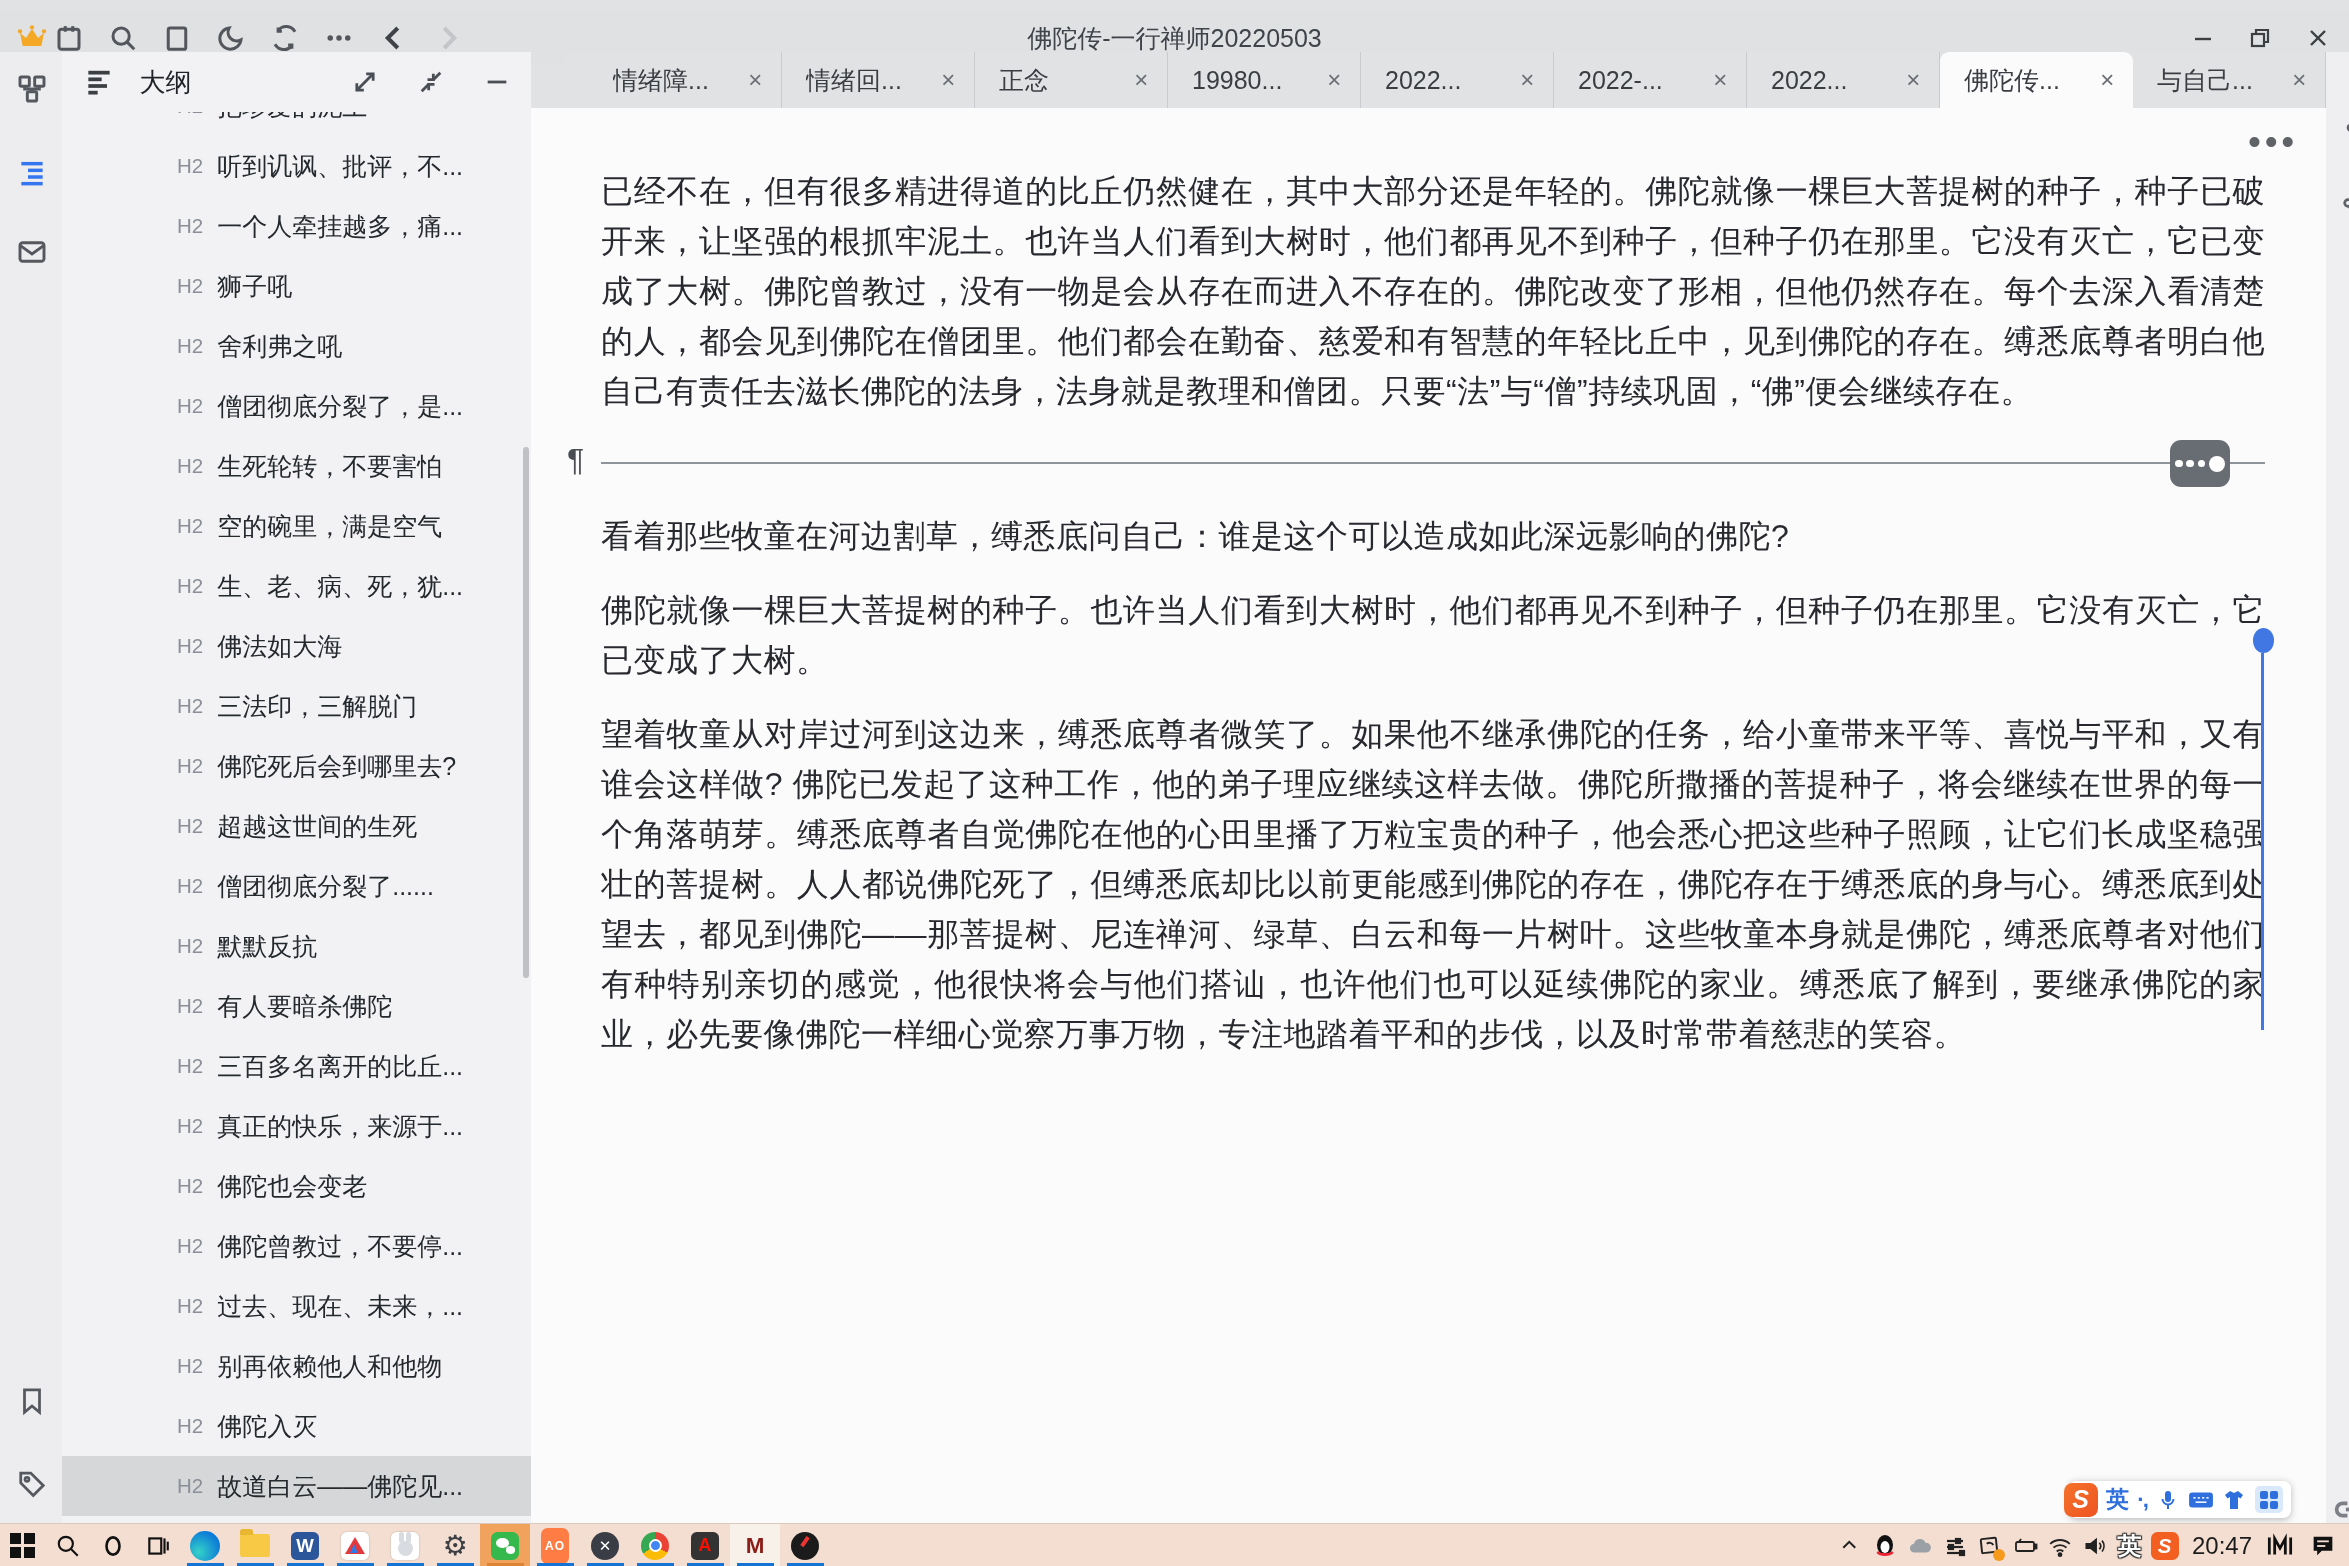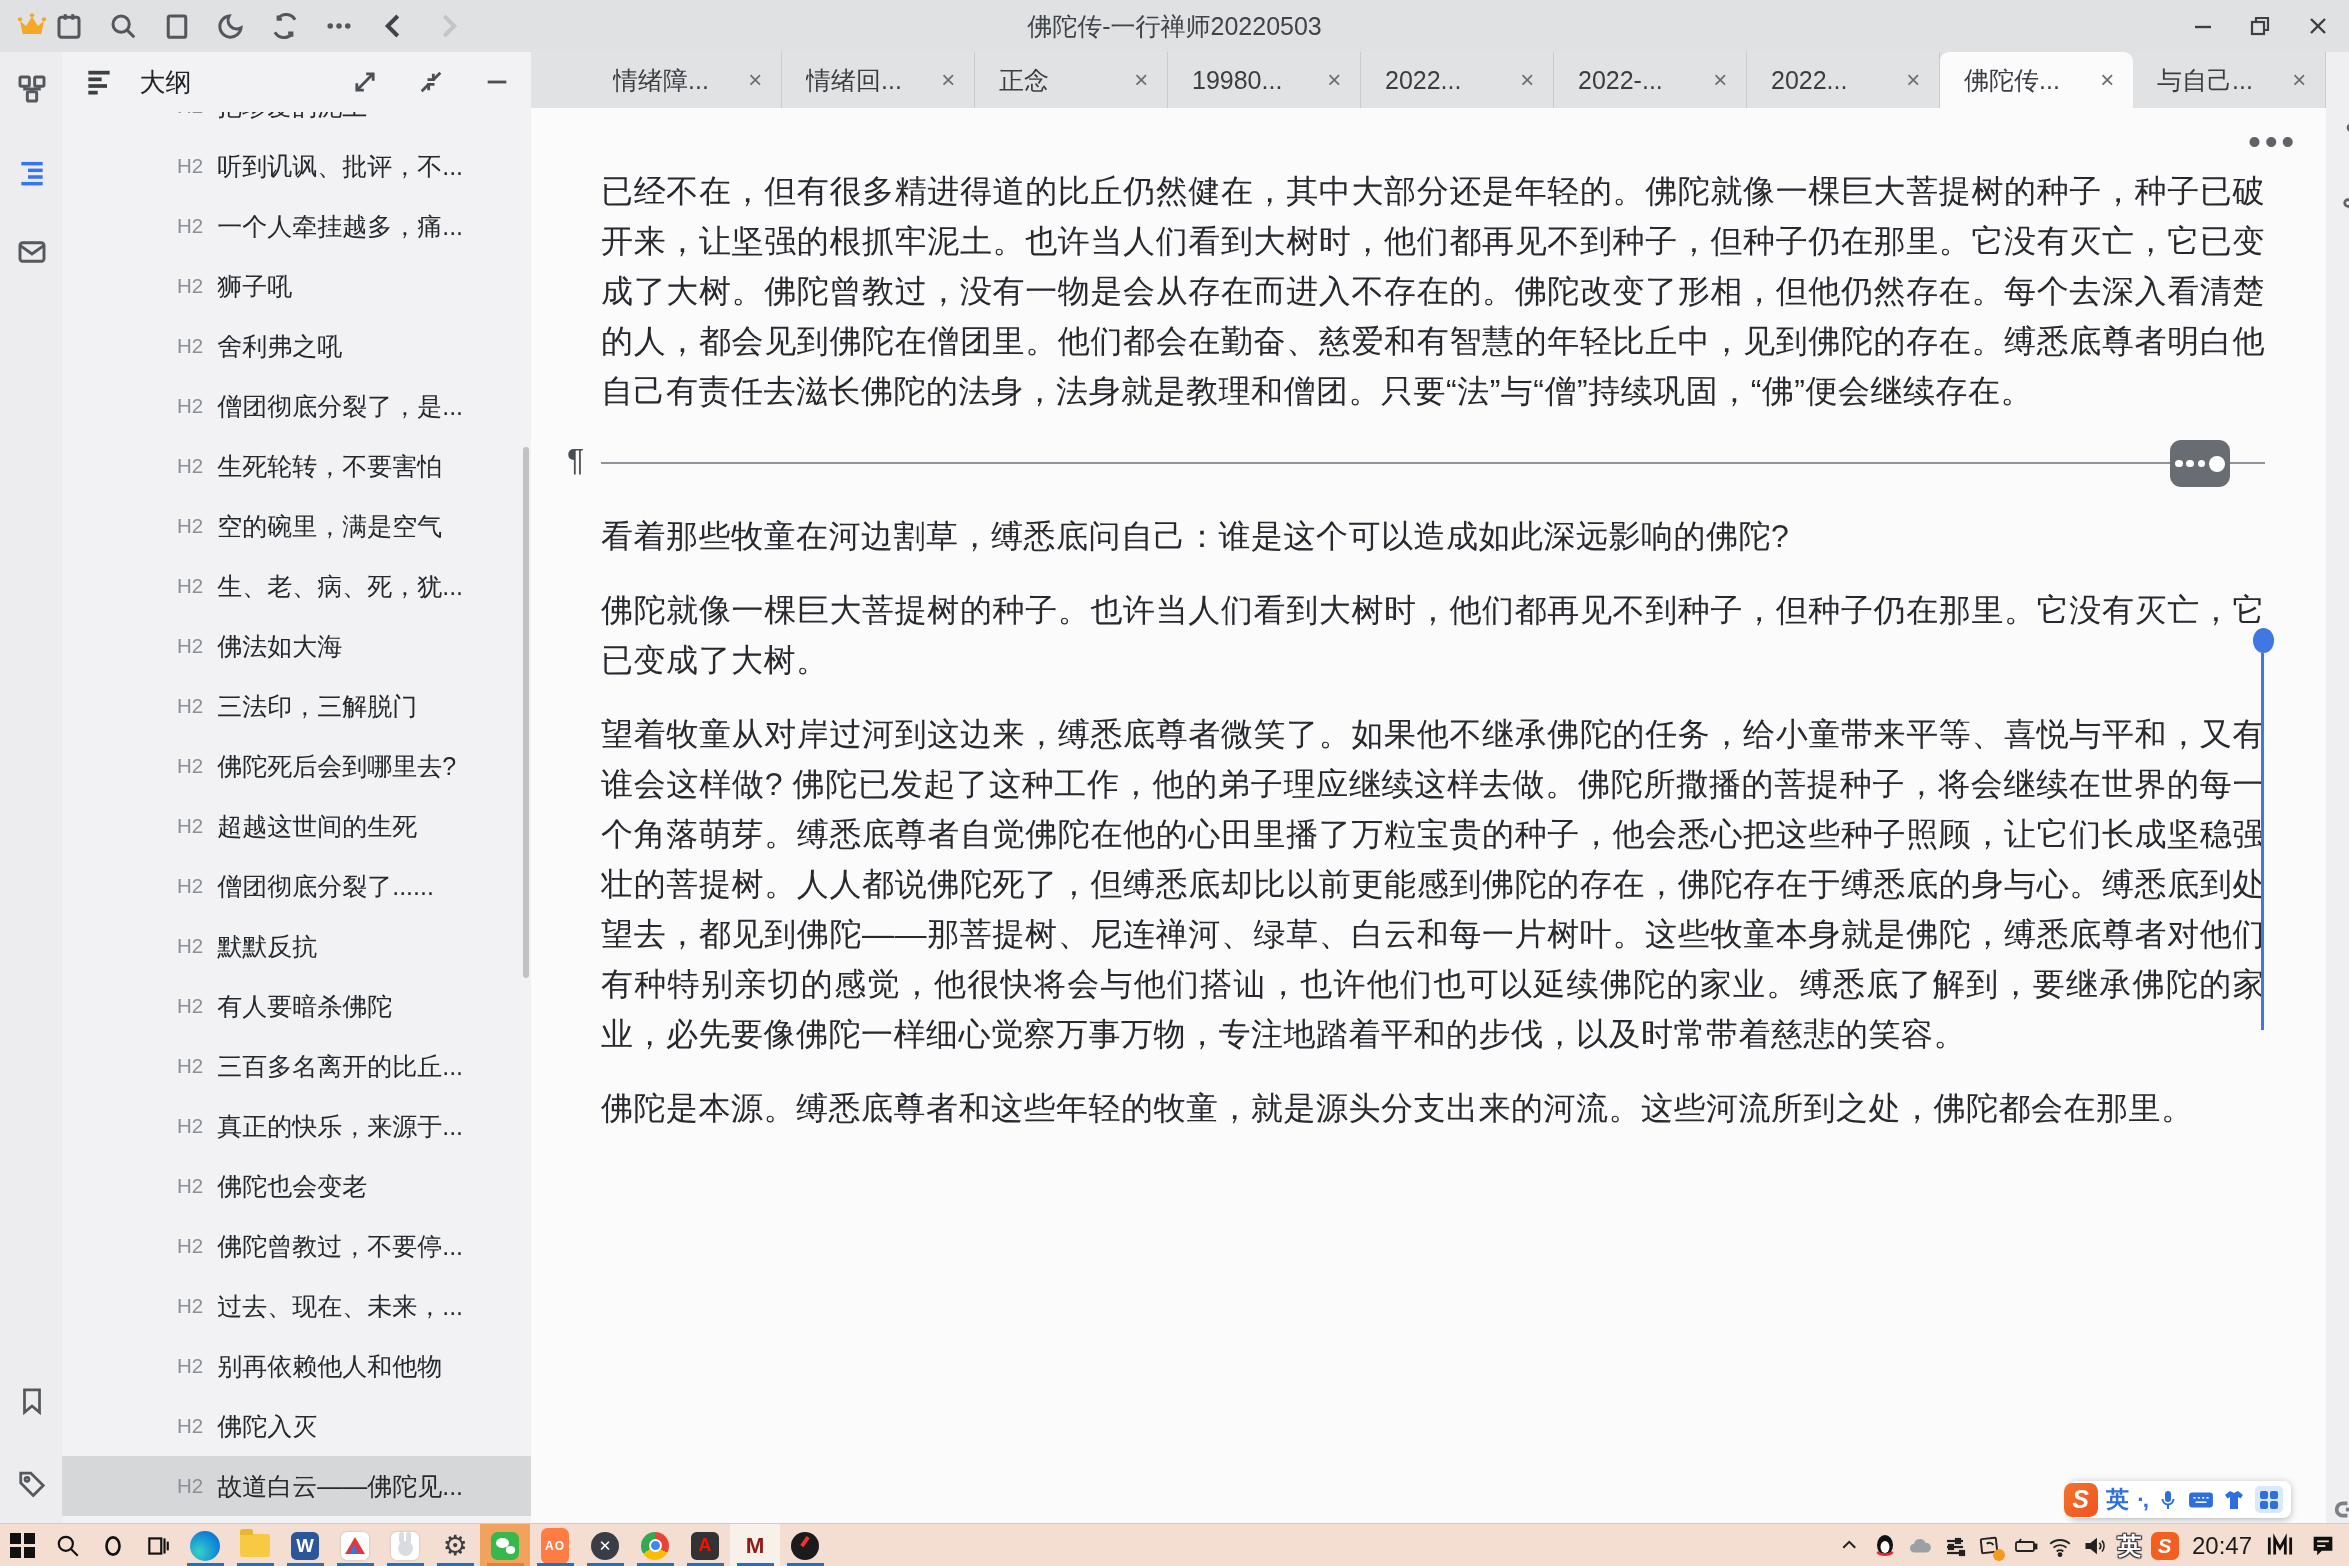--- a/index.html
+++ b/index.html
@@ -1,21 +1,21 @@
 <!DOCTYPE html>
 <html style="font-size:15px"><head>
 <meta charset="utf-8">
 <style>
   * { margin:0; padding:0; box-sizing:border-box; }
   html,body { width:2349px; height:1566px; }
   body { font-family:"Liberation Sans","DejaVu Sans",sans-serif; color:#24272c; }
   .screen { position:relative; width:2349px; height:1566px; background:#e1e2e4; overflow:hidden; }
 
   
-  .titlebar { position:absolute; left:0; top:0; width:2349px; height:52px; background:#e0e1e3; }
+  .titlebar { position:absolute; left:0; top:12px; width:2349px; height:52px; background:#e0e1e3; }
   .titlebar .crown { position:absolute; left:15px; top:10.3px; }
   .tb-icons { position:absolute; left:47px; top:0; height:52px; display:flex; align-items:center; gap:11.2px; }
   .tb-btn { width:43px; height:43px; display:flex; align-items:center; justify-content:center; color:#53565c; }
   .tb-btn.disabled { color:#c3c5c9; }
   .win-title { position:absolute; left:0; right:0; top:0; height:52px; line-height:52px; text-align:center; font-size:25px; color:#3f434a; }
   .win-ctrls { position:absolute; right:13px; top:0; height:52px; display:flex; align-items:center; gap:20.5px; }
   .win-ctrl { width:37px; height:37px; display:flex; align-items:center; justify-content:center; color:#3c4043; }
 
   
   .bodyrow { position:absolute; top:52px; left:0; width:2349px; height:1471px; display:flex; }
@@ -452,21 +452,20 @@
             <div class="div-pill">
               <span class="d"></span>
                 <span class="d"></span>
                 <span class="d"></span>
                 <span class="D"></span>
             </div>
           </div>
           <p>看着那些牧童在河边割草，缚悉底问自己：谁是这个可以造成如此深远影响的佛陀?</p>
           <p>佛陀就像一棵巨大菩提树的种子。也许当人们看到大树时，他们都再见不到种子，但种子仍在那里。它没有灭亡，它已变成了大树。</p>
           <p>望着牧童从对岸过河到这边来，缚悉底尊者微笑了。如果他不继承佛陀的任务，给小童带来平等、喜悦与平和，又有谁会这样做? 佛陀已发起了这种工作，他的弟子理应继续这样去做。佛陀所撒播的菩提种子，将会继续在世界的每一个角落萌芽。缚悉底尊者自觉佛陀在他的心田里播了万粒宝贵的种子，他会悉心把这些种子照顾，让它们长成坚稳强壮的菩提树。人人都说佛陀死了，但缚悉底却比以前更能感到佛陀的存在，佛陀存在于缚悉底的身与心。缚悉底到处望去，都见到佛陀——那菩提树、尼连禅河、绿草、白云和每一片树叶。这些牧童本身就是佛陀，缚悉底尊者对他们有种特别亲切的感觉，他很快将会与他们搭讪，也许他们也可以延续佛陀的家业。缚悉底了解到，要继承佛陀的家业，必先要像佛陀一样细心觉察万事万物，专注地踏着平和的步伐，以及时常带着慈悲的笑容。</p>
-          <p>佛陀是本源。缚悉底尊者和这些年轻的牧童，就是源头分支出来的河流。这些河流所到之处，佛陀都会在那里。</p>
         </div>
         <div class="blue-dot"></div>
         <div class="blue-line"></div>
       </div>
     </div>
 
     <div class="right-rail">
       <div class="rr-ic" style="top:62px">
           <svg width="32" height="32" viewBox="0 0 24 24" fill="currentColor">
             <circle cx="8" cy="8" r="3"></circle>

